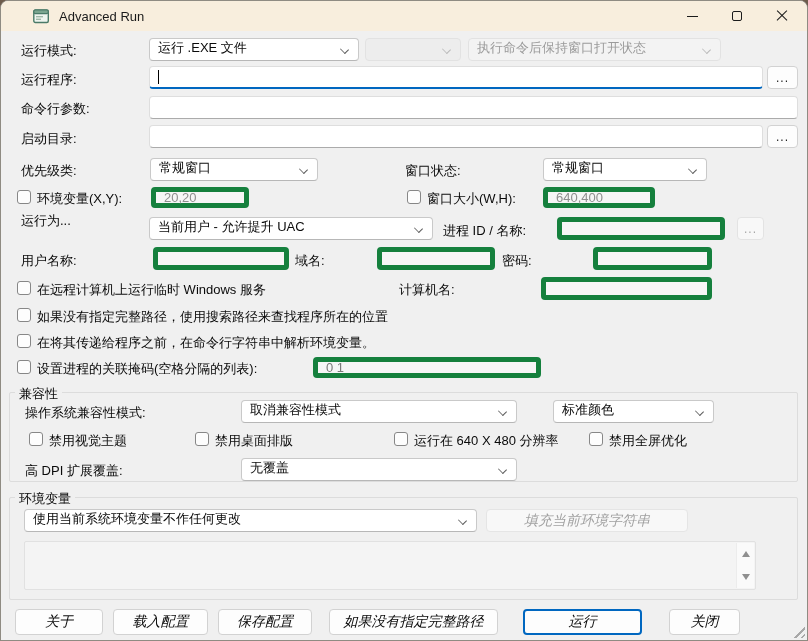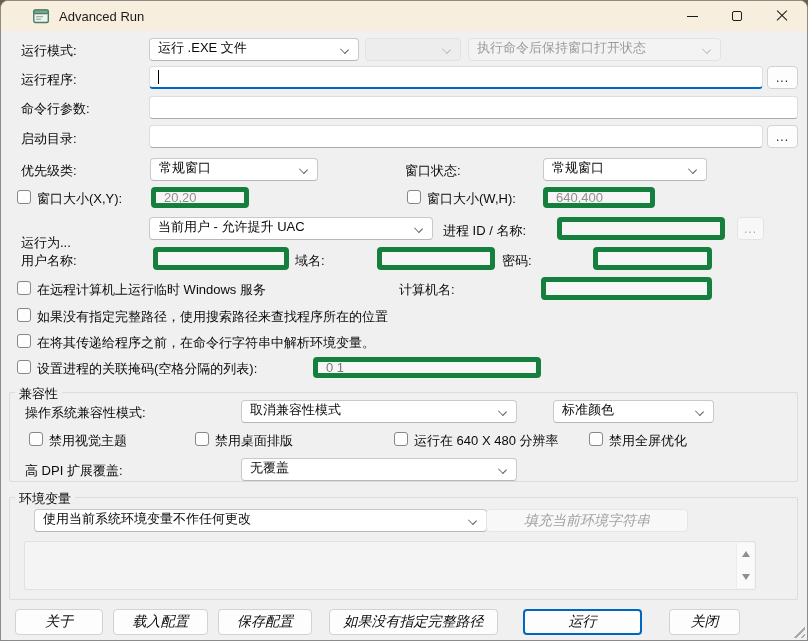--- a/index.html
+++ b/index.html
@@ -119,31 +119,31 @@
     <span>常规窗口</span>
     <span class="chev"></span>
   </div>
   <span class="lbl" style="left:404px;top:162px">窗口状态:</span>
   <div class="combo" style="left:542px;top:157px;width:164px">
     <span>常规窗口</span>
     <span class="chev"></span>
   </div>
 
   <span class="cb" style="left:16px;top:189px"></span>
-  <span class="lbl" style="left:36px;top:190px">窗口大小(X,Y):</span>
+  <span class="lbl" style="left:36px;top:190px">环境变量(X,Y):</span>
   <div class="txt disabled" style="left:150px;top:186px;width:98px;height:21px">
     <span>20,20</span>
   </div>
   <span class="cb" style="left:406px;top:189px"></span>
   <span class="lbl" style="left:426px;top:190px">窗口大小(W,H):</span>
   <div class="txt disabled" style="left:542px;top:186px;width:112px;height:21px">
     <span>640,400</span>
   </div>
 
-  <span class="lbl" style="left:20px;top:234px">运行为...</span>
+  <span class="lbl" style="left:20px;top:212px">运行为...</span>
   <div class="combo" style="left:148px;top:216px;width:284px">
     <span>当前用户 - 允许提升 UAC</span>
     <span class="chev"></span>
   </div>
   <span class="lbl" style="left:442px;top:222px">进程 ID / 名称:</span>
   <div class="txt disabled" style="left:556px;top:216px;width:168px">
     <span></span>
   </div>
   <div class="mini-btn disabled" style="left:736px;top:216px;width:27px">...</div>
 
@@ -203,21 +203,21 @@
 
   <span class="lbl" style="left:24px;top:462px">高 DPI 扩展覆盖:</span>
   <div class="combo" style="left:240px;top:457px;width:276px">
     <span>无覆盖</span>
     <span class="chev"></span>
   </div>
 
   <div class="group" style="left:8px;top:496px;width:789px;height:103px"></div>
   <span class="group-title" style="left:14px;top:489px">环境变量</span>
 
-  <div class="combo" style="left:33px;top:508px;width:453px">
+  <div class="combo" style="left:23px;top:508px;width:453px">
     <span>使用当前系统环境变量不作任何更改</span>
     <span class="chev"></span>
   </div>
   <div class="btn disabled" style="left:485px;top:508px;width:202px;height:23px">填充当前环境字符串</div>
 
   <div class="textarea" style="left:23px;top:540px;width:732px;height:49px">
     <span style="font-size:12px;color:#8f8f8f"></span>
     <div class="vscroll">
       <span class="arr-up"></span>
       <span class="arr-dn"></span>

